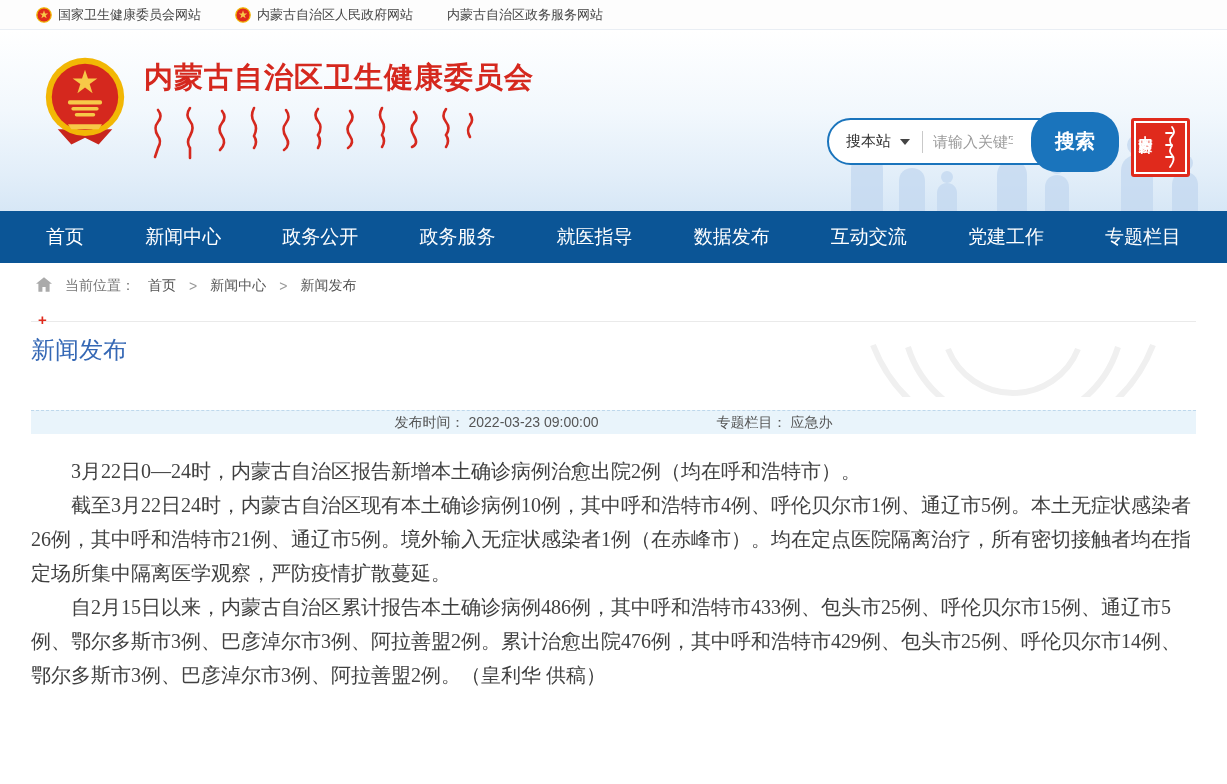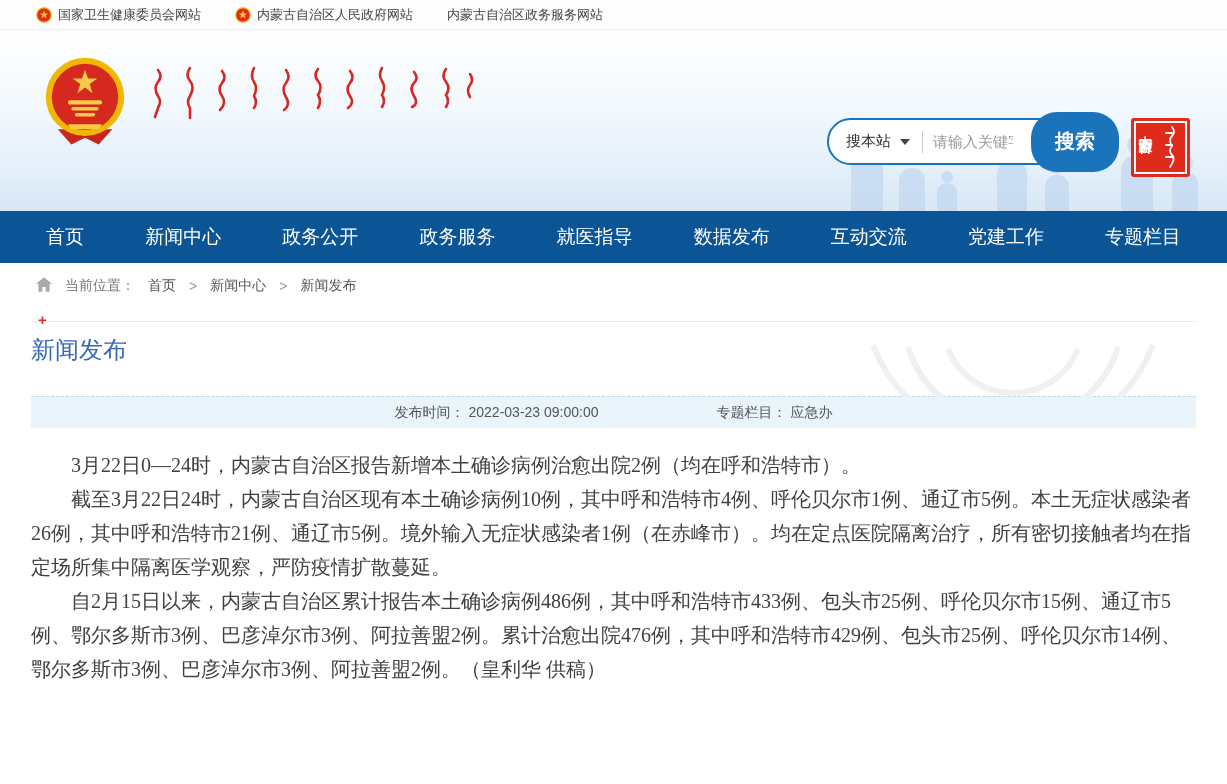--- a/index.html
+++ b/index.html
@@ -67,21 +67,21 @@
   .section-line { position:relative; height:1px; background:#eaeaea; margin-top:12px; }
   .section-plus { position:absolute; left:7px; top:-10px; color:#e02a1c; font-size:15px; font-weight:bold; }
   .section-title { margin-top:12px; font-size:24px; color:#3568b5; }
   .deco-arcs { position:absolute; top:14px; right:64px; pointer-events:none; }
 
   .article-title {
     text-align:center; margin-top:44px; font-size:25px; font-weight:bold; color:#2050c0;
     font-family:"Liberation Serif", serif; letter-spacing:1px;
   }
   .meta-bar {
-    margin-top:30px; height:32px; background:#e9f4fb; border-top:1px dashed #bed8ec;
+    margin-top:44px; height:24px; background:#e9f4fb; border-top:1px dashed #bed8ec;
     display:flex; align-items:center; justify-content:center; gap:118px; font-size:14px; color:#555;
   }
   .meta-item { display:flex; gap:4px; }
 
   .article-body {
     margin-top:20px; font-family:"Liberation Serif", serif;
     font-size:20px; line-height:34px; color:#404040;
   }
   .article-body p { margin:0; text-indent:2em; }
 </style>
@@ -166,20 +166,21 @@
       <circle cx="50" cy="48" r="39" fill="#d5281e"></circle>
       <path d="M50 16 53.5 26.5H64.5L55.5 33l3.4 10.6L50 37l-8.9 6.6L44.5 33l-9-6.5H46.5z" fill="#f7c948"></path>
       <rect x="30" y="52" width="40" height="5" rx="2" fill="#f7c948"></rect>
       <rect x="34" y="60" width="32" height="4" rx="2" fill="#f7c948"></rect>
       <rect x="38" y="67" width="24" height="4" rx="2" fill="#f7c948"></rect>
       <path d="M30 80h40l-4 6H34z" fill="#f7c948"></path>
     </svg>
 
     <div class="org-row">
       <div class="org-col">
+        <div class="org-title">内蒙古自治区卫生健康委员会</div>
         <svg class="mongolian" width="340" height="62" viewBox="0 0 340 62">
           <g stroke="#d5281e" stroke-width="2.6" fill="none" stroke-linecap="round">
             <path d="M14 4 q5 6 0 12 t0 14 q4 5 0 12 l-3 9"></path>
             <path d="M46 2 q-5 7 0 13 t0 15 q-4 6 0 12 v10"></path>
             <path d="M78 5 q5 6 0 12 t0 13 t-2 14"></path>
             <path d="M110 2 q-4 8 0 14 t0 14 q4 6 0 12"></path>
             <path d="M142 4 q5 7 0 13 t0 14 t-2 13"></path>
             <path d="M174 3 q-5 6 0 12 t0 14 q4 6 0 13"></path>
             <path d="M206 5 q5 6 0 12 t0 13 t-2 12"></path>
             <path d="M238 2 q-4 7 0 13 t0 14 q4 6 0 12"></path>

